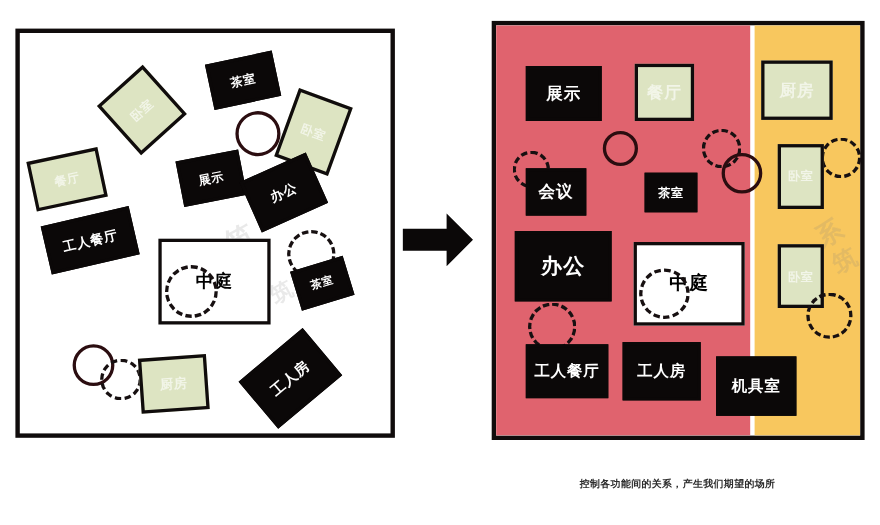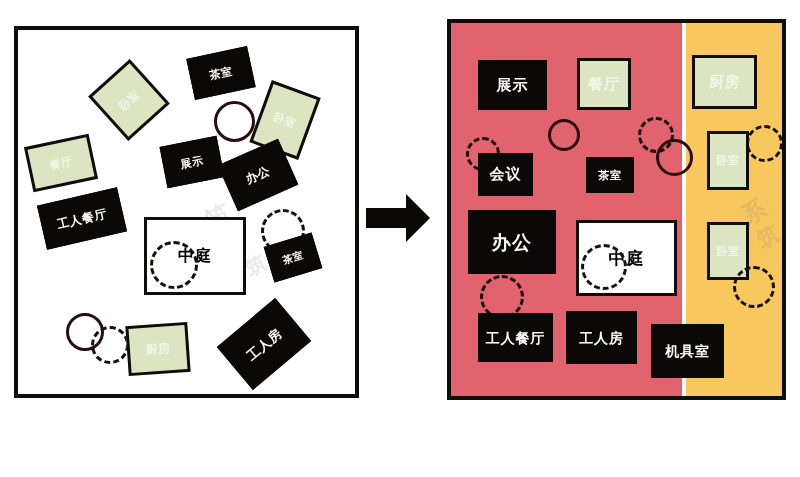--- a/index.html
+++ b/index.html
@@ -189,14 +189,15 @@
   </div>
 
   <div class="box dark" style="left:566px;top:311px;width:71px;height:53px;font-size:14px;">
     <span>工人房</span>
   </div>
 
   <div class="box dark" style="left:651px;top:324px;width:73px;height:54px;font-size:14px;">
     <span>机具室</span>
   </div>
 
+  <div class="caption" style="left:527px;top:434px;">控制各功能间的关系，产生我们期望的场所</div>
 
 </div>
 
 </body></html>

